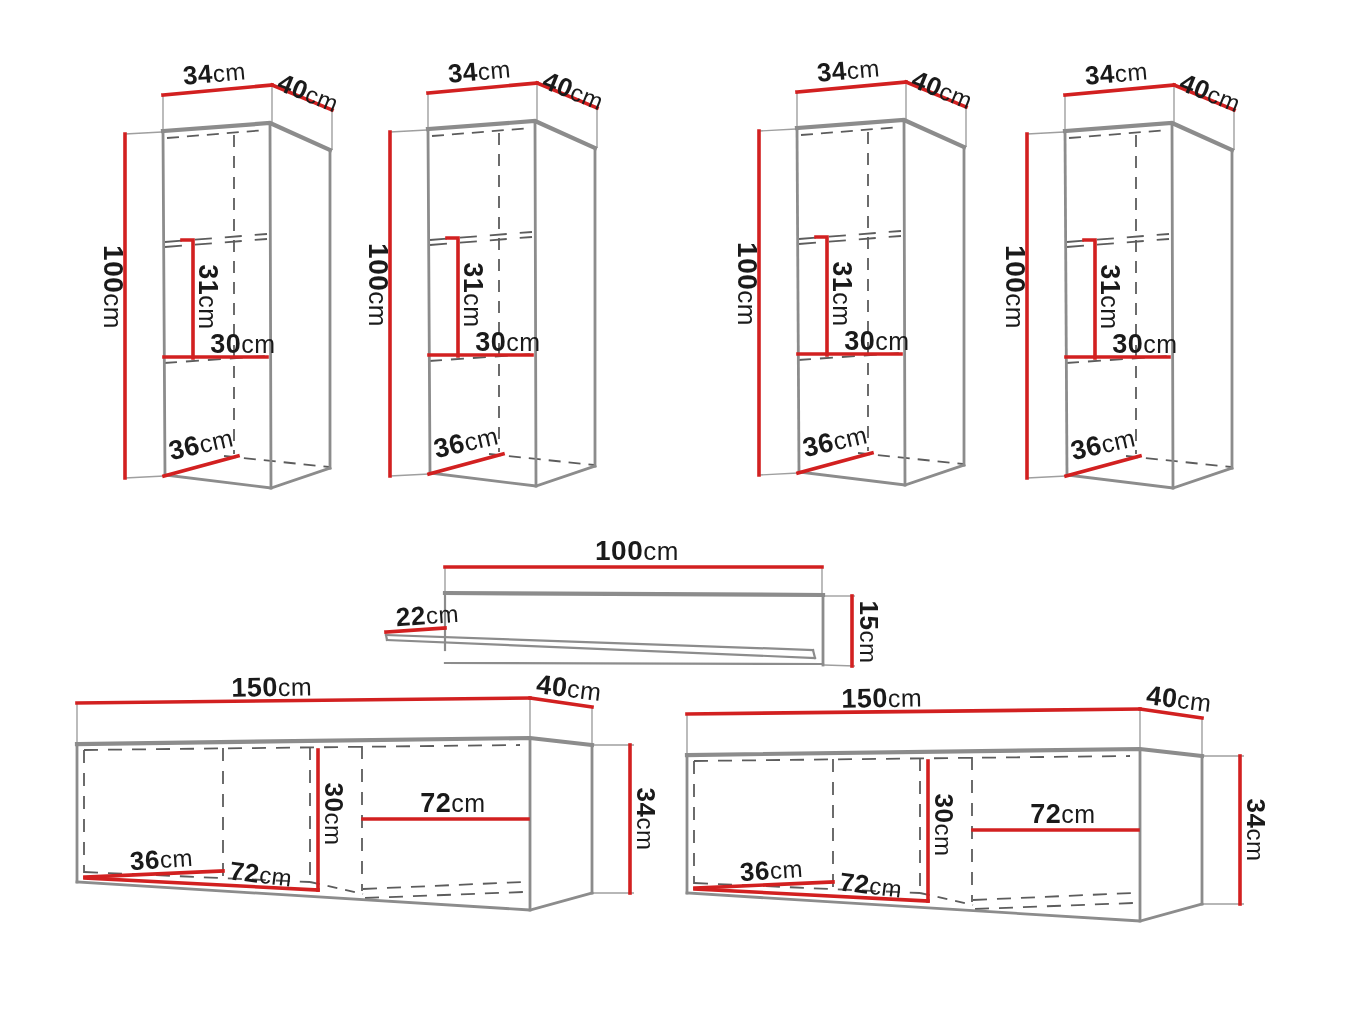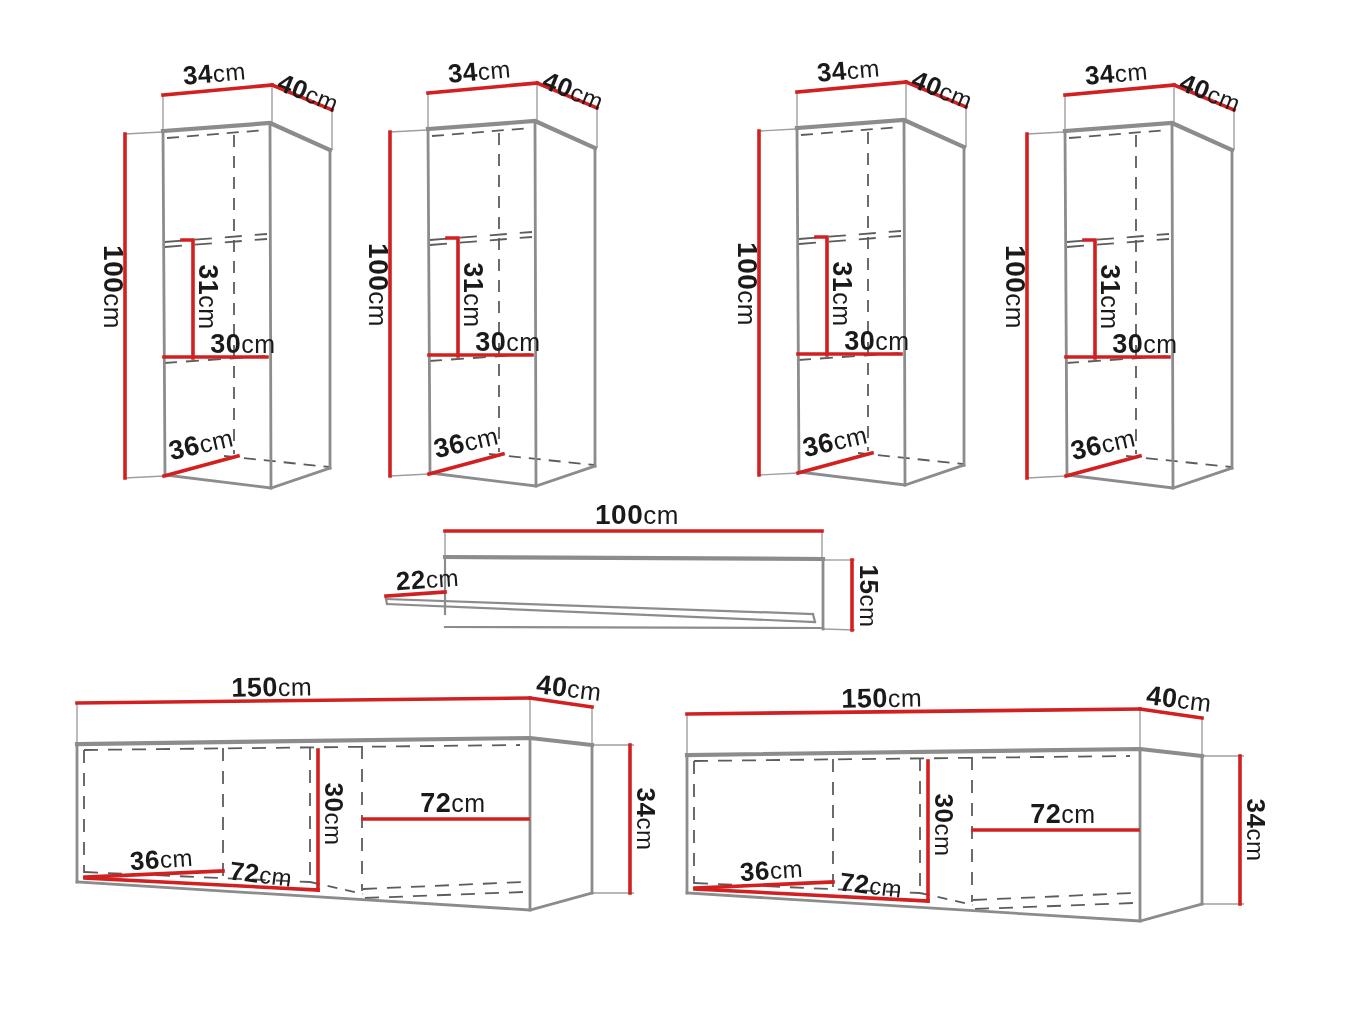--- a/index.html
+++ b/index.html
@@ -192,21 +192,21 @@
       <text class="dim" x="120" y="27" font-size="26" text-anchor="middle" transform="rotate(-5 120 27)"><tspan class="num">34</tspan><tspan class="unit" font-size="24">cm</tspan></text>
       <text class="dim" x="210" y="46" font-size="26" text-anchor="middle" transform="rotate(22 210 46)"><tspan class="num">40</tspan><tspan class="unit" font-size="24">cm</tspan></text>
       <text class="dim" x="9" y="232" font-size="28" text-anchor="middle" transform="rotate(90 9 232)"><tspan class="num">100</tspan><tspan class="unit" font-size="26">cm</tspan></text>
       <text class="dim" x="104" y="242" font-size="27" text-anchor="middle" transform="rotate(90 104 242)"><tspan class="num">31</tspan><tspan class="unit" font-size="25">cm</tspan></text>
       <text class="dim" x="148" y="298" font-size="27" text-anchor="middle"><tspan class="num">30</tspan><tspan class="unit" font-size="25">cm</tspan></text>
       <text class="dim" x="108" y="398" font-size="27" text-anchor="middle" transform="rotate(-13 108 398)"><tspan class="num">36</tspan><tspan class="unit" font-size="25">cm</tspan></text>
     </g>
   </svg>
 </div>
 
-  <div class="mount" style="left:383px;top:503px;">
+  <div class="mount" style="left:383px;top:539px;">
   <svg width="510" height="150" viewBox="0 0 510 150">
     <g>
       <path class="ext" d="M62,28 L62,54"></path>
       <path class="ext" d="M439,28 L439,56"></path>
       <path class="ext" d="M441,57 L472,57"></path>
       <path class="ext" d="M441,126 L472,127"></path>
     </g>
     <g>
       <path class="edge-thick" d="M62,54 L440,56"></path>
       <path class="edge-mid" d="M62,54 L62,111"></path>

